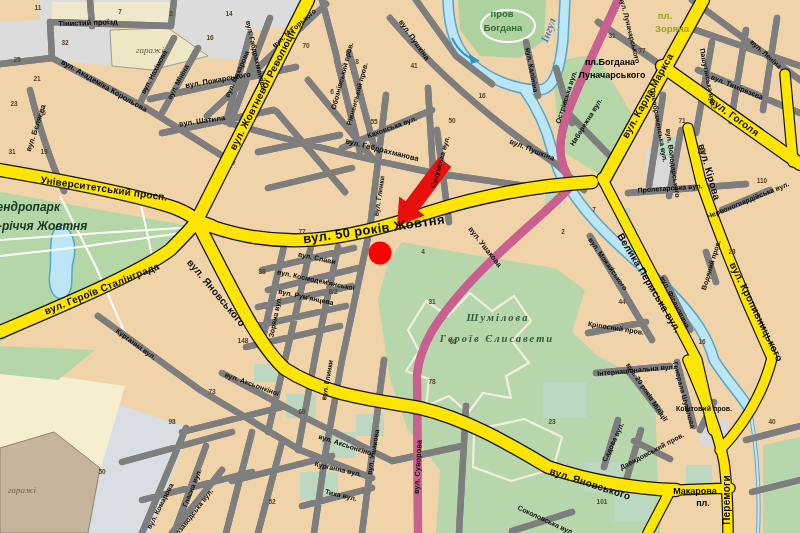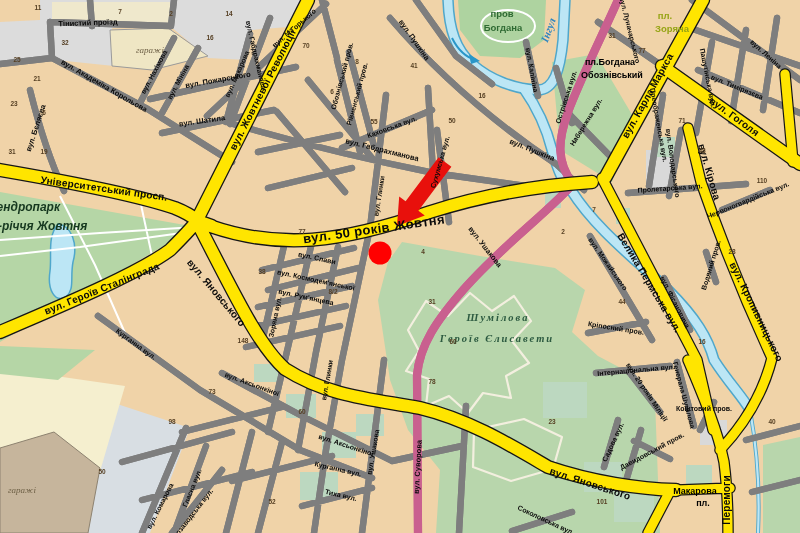--- a/index.html
+++ b/index.html
@@ -153,21 +153,21 @@
       <span class="lbl" style="left: 532px; top: 150px; transform: translate(-50%, -50%) rotate(22deg);">вул. Пушкіна</span>
       <span class="lbl minor" style="left: 532px; top: 70px; transform: translate(-50%, -50%) rotate(80deg);">вул. Калініна</span>
       <span class="lbl minor" style="left: 566px; top: 97px; transform: translate(-50%, -50%) rotate(-72deg);">Острівська вул.</span>
       <span class="lbl minor" style="left: 586px; top: 122px; transform: translate(-50%, -50%) rotate(-58deg);">Набережна вул.</span>
       <span class="lbl water" style="left: 548px; top: 30px; transform: translate(-50%, -50%) rotate(-70deg);">Інгул</span>
       <span class="lbl park" style="left: 502px; top: 14px; transform: translate(-50%, -50%) rotate(0deg);">пров</span>
       <span class="lbl park" style="left: 503px; top: 28px; transform: translate(-50%, -50%) rotate(0deg);">Богдана</span>
       <span class="lbl placegreen" style="left: 665px; top: 16px; transform: translate(-50%, -50%) rotate(0deg);">пл.</span>
       <span class="lbl placegreen" style="left: 672px; top: 29px; transform: translate(-50%, -50%) rotate(0deg);">Зоряна</span>
       <span class="lbl place" style="left: 610px; top: 62px; transform: translate(-50%, -50%) rotate(0deg);">пл.Богдана</span>
-      <span class="lbl place" style="left: 612px; top: 75px; transform: translate(-50%, -50%) rotate(0deg);">Обознівський</span>
+      <span class="lbl place" style="left: 612px; top: 75px; transform: translate(-50%, -50%) rotate(0deg);">Луначарського</span>
       <span class="lbl minor" style="left: 630px; top: 30px; transform: translate(-50%, -50%) rotate(76deg);">вул. Луначарського</span>
       <span class="lbl minor" style="left: 708px; top: 78px; transform: translate(-50%, -50%) rotate(79deg);">Пашутінська вул.</span>
       <span class="lbl minor" style="left: 766px; top: 54px; transform: translate(-50%, -50%) rotate(42deg);">вул. Леніна</span>
       <span class="lbl minor" style="left: 737px; top: 87px; transform: translate(-50%, -50%) rotate(22deg);">вул. Тимірязєва</span>
       <span class="lbl major" style="left: 648px; top: 96px; transform: translate(-50%, -50%) rotate(-61deg);">вул. Карла Маркса</span>
       <span class="lbl major" style="left: 734px; top: 117px; transform: translate(-50%, -50%) rotate(36deg);">вул. Гоголя</span>
       <span class="lbl major" style="left: 709px; top: 172px; transform: translate(-50%, -50%) rotate(74deg);">вул. Кірова</span>
       <span class="lbl minor" style="left: 659px; top: 125px; transform: translate(-50%, -50%) rotate(80deg);">Преображенська вул.</span>
       <span class="lbl minor" style="left: 673px; top: 163px; transform: translate(-50%, -50%) rotate(82deg);">вул. Володарського</span>
       <span class="lbl minor" style="left: 670px; top: 188px; transform: translate(-50%, -50%) rotate(-4deg);">Пролетарська вул.</span>

